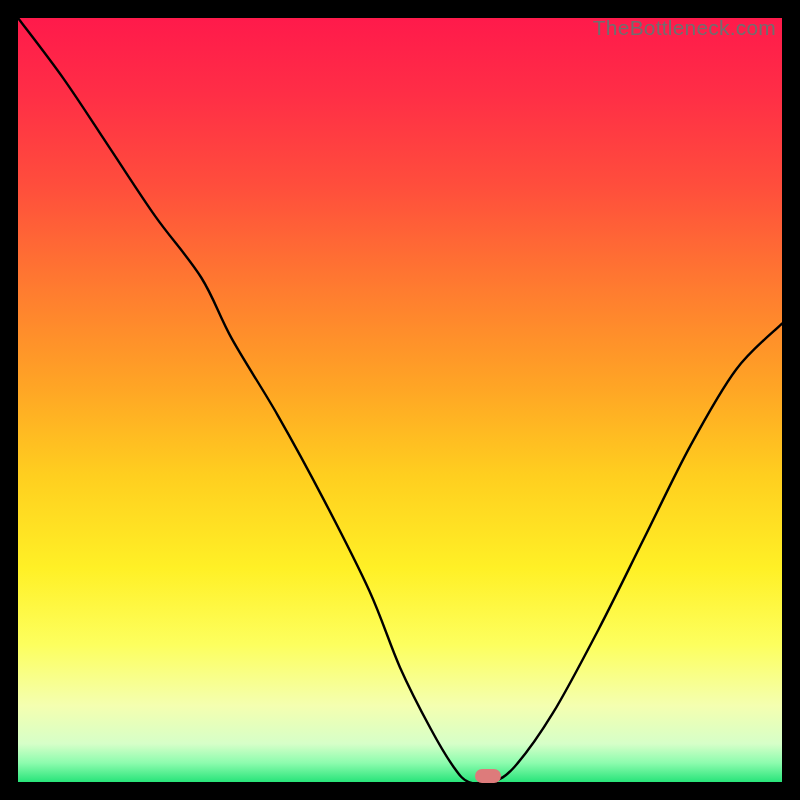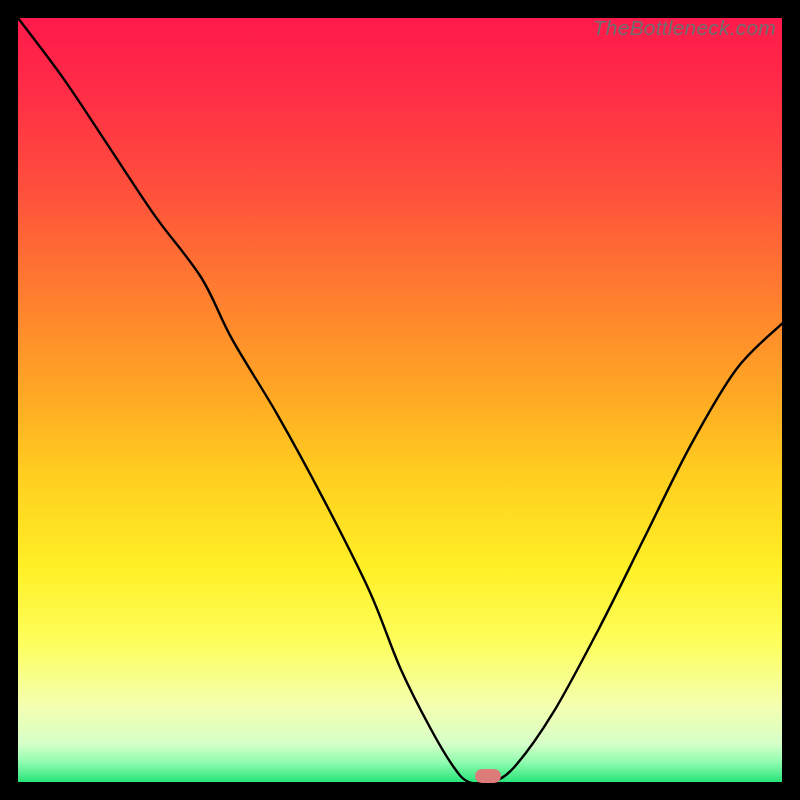--- a/index.html
+++ b/index.html
@@ -35,21 +35,20 @@
   }
   .watermark {
     position: absolute;
     top: -2px;
     right: 6px;
     color: #6f6f6f;
     font-size: 21px;
     font-weight: 500;
     letter-spacing: 0.2px;
     user-select: none;
-    font-style: italic;
   }
   .marker {
     position: absolute;
     width: 26px;
     height: 14px;
     border-radius: 7px;
     transform: translate(-50%, -50%);
   }
 </style>
 </head>

